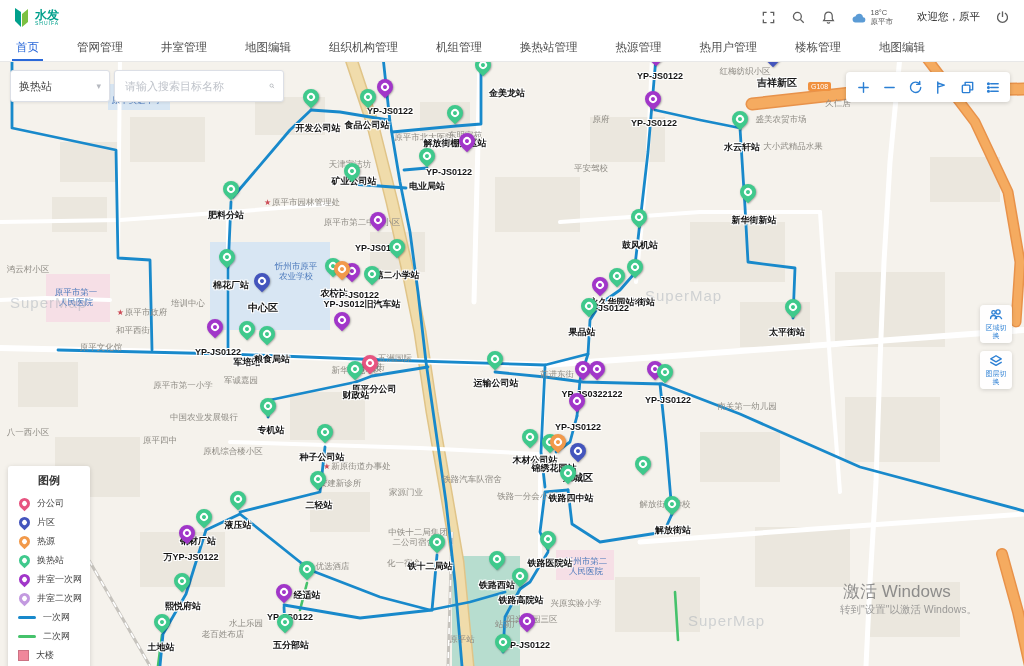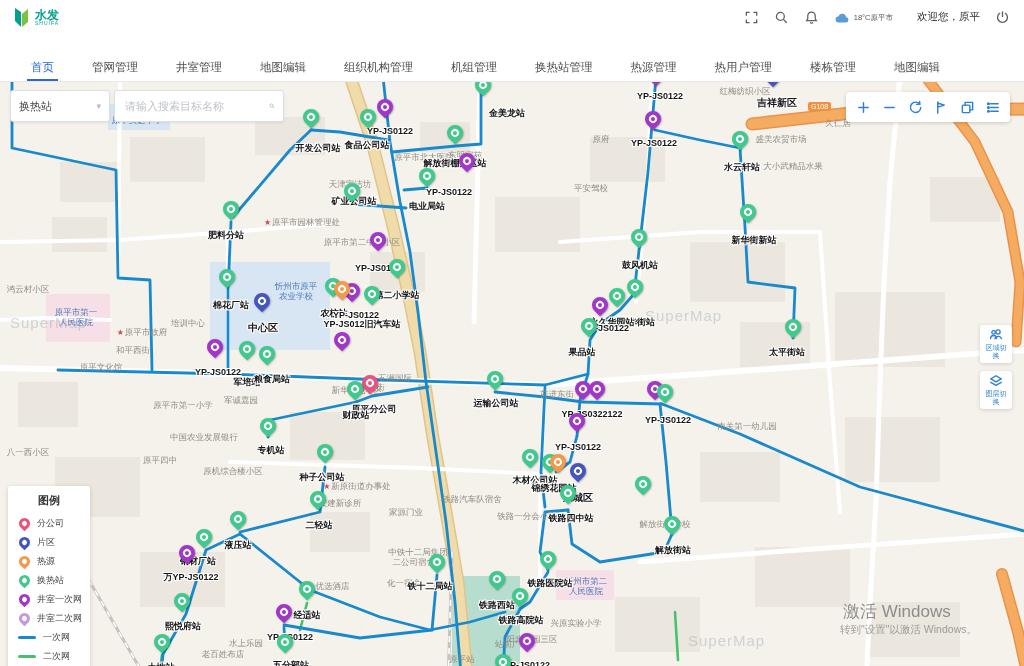--- a/index.html
+++ b/index.html
@@ -7,25 +7,25 @@
   
   .header{height:34px;display:flex;align-items:center;background:#fff;padding:0 14px 0 12px;box-sizing:border-box;}
   .logo{display:flex;align-items:center;gap:5px;margin-right:10px;}
   .logo-txt{display:flex;flex-direction:column;line-height:1;}
   .logo-cn{font-size:12px;font-weight:bold;color:#00a08c;}
   .logo-en{font-size:5px;color:#00a08c;letter-spacing:1px;}
   .app-title{font-size:13.5px;font-weight:bold;color:#1f1f1f;letter-spacing:.5px;}
   .header-right{margin-left:auto;display:flex;align-items:center;gap:14px;}
   .hicon{width:16px;height:16px;display:flex;align-items:center;justify-content:center;cursor:pointer;}
   .weather{display:flex;align-items:center;gap:4px;cursor:default;}
-  .weather-txt{display:flex;flex-direction:row;line-height:1.2;font-size:7.5px;color:#555;}
+  .weather-txt{display:flex;flex-direction:column;line-height:1.2;font-size:7.5px;color:#555;}
   .welcome{font-size:10.5px;color:#333;margin-left:10px;}
   
-  .nav{height:28px;display:flex;align-items:stretch;gap:38px;padding-left:31px;background:#fff;
-    border-bottom:1px solid #e8e8e8;box-sizing:border-box;margin-top:20px;}
+  .nav{height:28px;display:flex;align-items:stretch;gap:38px;padding-left:16px;background:#fff;
+    border-bottom:1px solid #e8e8e8;box-sizing:border-box;}
   .tab{font-size:11.5px;color:#4d4d4d;display:flex;align-items:center;position:relative;cursor:pointer;white-space:nowrap;}
   .tab.active{color:#2a68d9;}
   .tab.active::after{content:"";position:absolute;left:-4px;right:-4px;bottom:0;height:2px;background:#2a68d9;}
   
   .map{position:relative;width:1024px;height:604px;background:#f5f2ec;overflow:hidden;}
   .map svg.base{position:absolute;left:0;top:0;z-index:0;}
   .blabel{position:absolute;transform:translateX(-50%);font-size:8.5px;color:#8f8c85;white-space:pre-line;
     text-align:center;z-index:2;line-height:1.15;pointer-events:none;}
   .blabel.blue{color:#4a78bb;}
   .blabel .star{color:#cc4b56;font-size:8px;margin-right:1px;}

